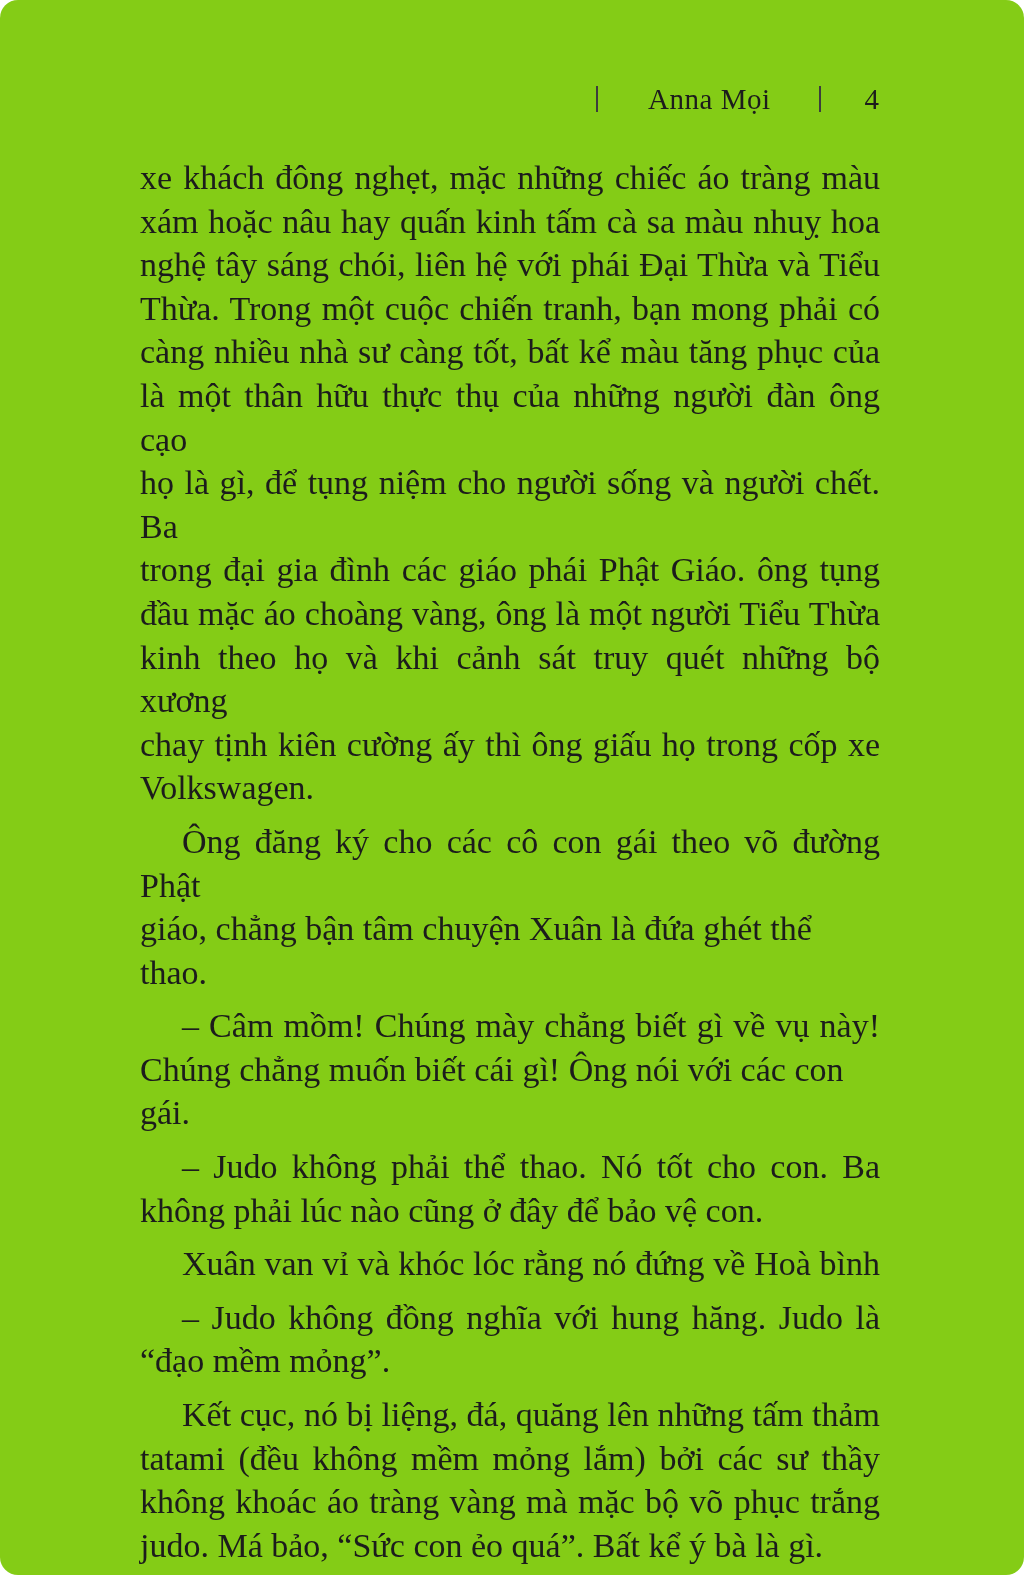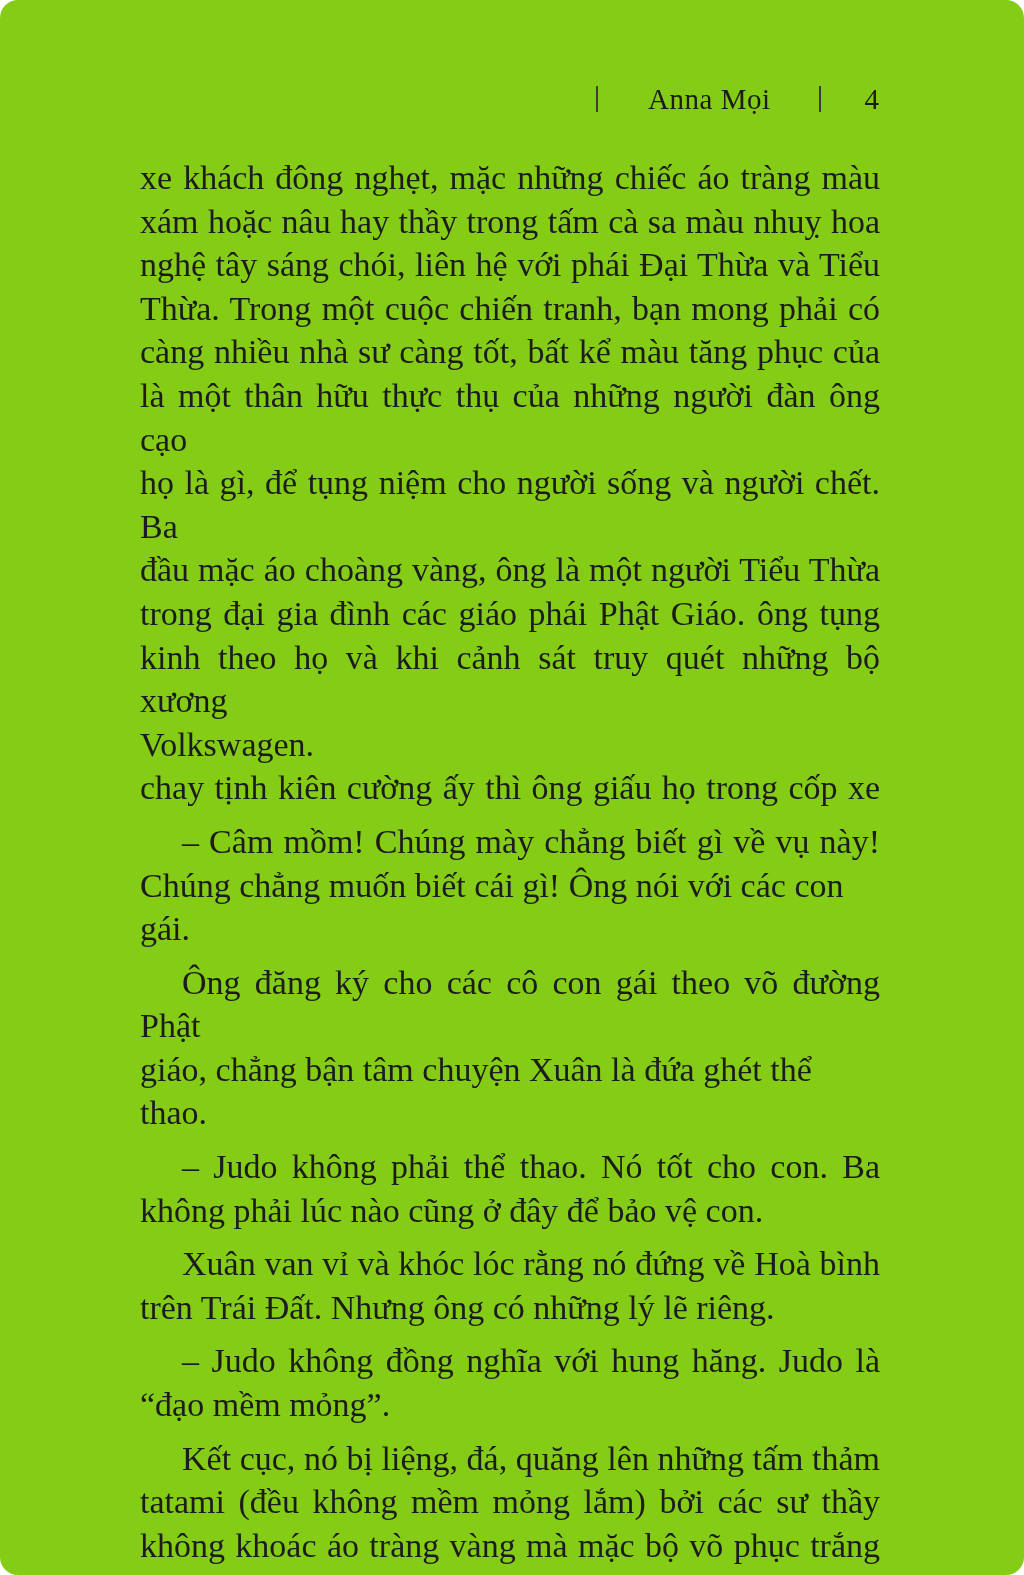--- a/index.html
+++ b/index.html
@@ -76,47 +76,46 @@
   <div class="running-header">
     <span class="header-sep"></span>
     <span class="header-title">Anna Mọi</span>
     <span class="header-sep"></span>
     <span class="header-page-number">4</span>
   </div>
 
   <main class="body-text">
       <div class="para">
         <div class="line">xe khách đông nghẹt, mặc những chiếc áo tràng màu</div>
-        <div class="line">xám hoặc nâu hay thầy trong tấm cà sa màu nhuỵ hoa</div>
+        <div class="line">xám hoặc nâu hay quấn kinh tấm cà sa màu nhuỵ hoa</div>
         <div class="line">nghệ tây sáng chói, liên hệ với phái Đại Thừa và Tiểu</div>
         <div class="line">Thừa. Trong một cuộc chiến tranh, bạn mong phải có</div>
         <div class="line">càng nhiều nhà sư càng tốt, bất kể màu tăng phục của</div>
         <div class="line">là một thân hữu thực thụ của những người đàn ông cạo</div>
         <div class="line">họ là gì, để tụng niệm cho người sống và người chết. Ba</div>
+        <div class="line">trong đại gia đình các giáo phái Phật Giáo. ông tụng</div>
         <div class="line">đầu mặc áo choàng vàng, ông là một người Tiểu Thừa</div>
-        <div class="line">trong đại gia đình các giáo phái Phật Giáo. ông tụng</div>
         <div class="line">kinh theo họ và khi cảnh sát truy quét những bộ xương</div>
+        <div class="line">chay tịnh kiên cường ấy thì ông giấu họ trong cốp xe</div>
         <div class="line last">Volkswagen.</div>
-        <div class="line">chay tịnh kiên cường ấy thì ông giấu họ trong cốp xe</div>
+      </div>
+      <div class="para indent">
+        <div class="line">Ông đăng ký cho các cô con gái theo võ đường Phật</div>
+        <div class="line last">giáo, chẳng bận tâm chuyện Xuân là đứa ghét thể thao.</div>
       </div>
       <div class="para indent">
         <div class="line">– Câm mồm! Chúng mày chẳng biết gì về vụ này!</div>
         <div class="line last">Chúng chẳng muốn biết cái gì! Ông nói với các con gái.</div>
-      </div>
-      <div class="para indent">
-        <div class="line">Ông đăng ký cho các cô con gái theo võ đường Phật</div>
-        <div class="line last">giáo, chẳng bận tâm chuyện Xuân là đứa ghét thể thao.</div>
       </div>
       <div class="para indent">
         <div class="line">– Judo không phải thể thao. Nó tốt cho con. Ba</div>
         <div class="line last">không phải lúc nào cũng ở đây để bảo vệ con.</div>
       </div>
       <div class="para indent">
         <div class="line">Xuân van vỉ và khóc lóc rằng nó đứng về Hoà bình</div>
-        <div class="line last">trên Trái Đất. Nhưng ông có những lý lẽ riêng.</div>
       </div>
       <div class="para indent">
         <div class="line">– Judo không đồng nghĩa với hung hăng. Judo là</div>
         <div class="line last">“đạo mềm mỏng”.</div>
       </div>
       <div class="para indent">
         <div class="line">Kết cục, nó bị liệng, đá, quăng lên những tấm thảm</div>
         <div class="line">tatami (đều không mềm mỏng lắm) bởi các sư thầy</div>
         <div class="line">không khoác áo tràng vàng mà mặc bộ võ phục trắng</div>
         <div class="line last">judo. Má bảo, “Sức con ẻo quá”. Bất kể ý bà là gì.</div>

